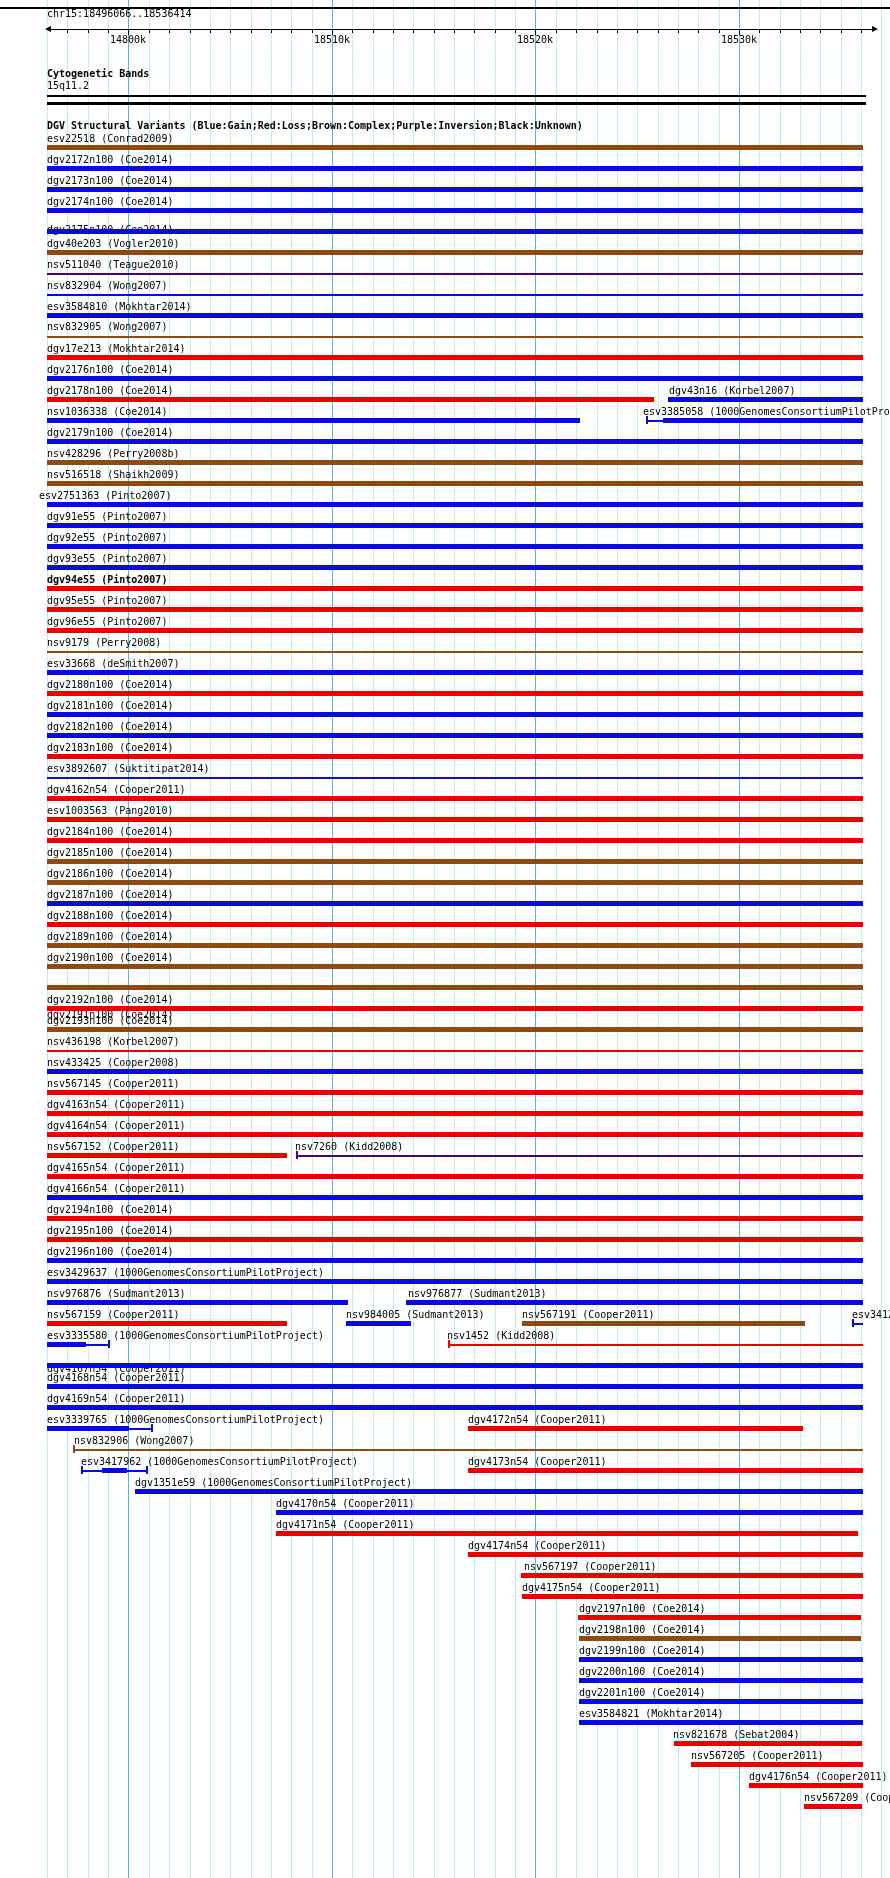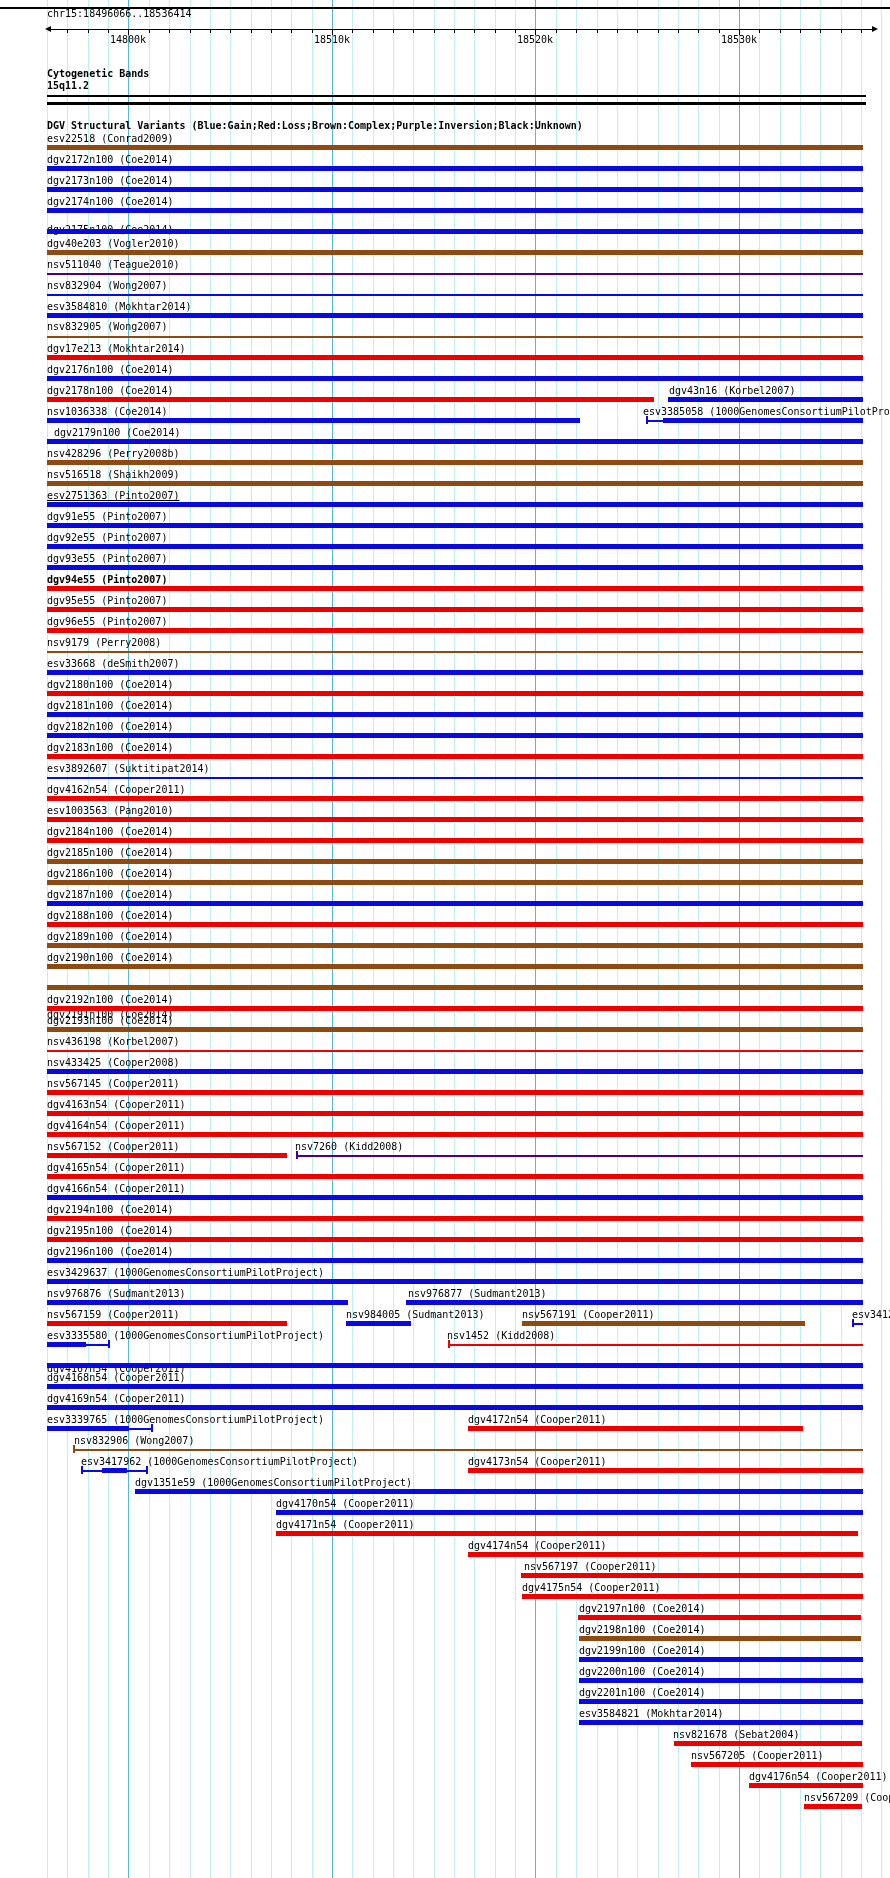--- a/index.html
+++ b/index.html
@@ -117,21 +117,21 @@
         <div class="abs" style="left: 840.7px; top: 29px; width: 1px; height: 4px; background: rgb(0, 0, 0);"></div>
         <div class="abs" style="left: 861px; top: 29px; width: 1px; height: 4px; background: rgb(0, 0, 0);"></div>
         <div class="lbl" style="left: 110px; top: 35px;">14800k</div>
         <div class="lbl" style="left: 314px; top: 35px;">18510k</div>
         <div class="lbl" style="left: 517px; top: 35px;">18520k</div>
         <div class="lbl" style="left: 721px; top: 35px;">18530k</div>
       </div>
   </div>
 
   <div class="lbl bold" style="left:47px;top:69px;">Cytogenetic Bands</div>
-  <div class="lbl" style="left:47px;top:81px;font-weight:bold;">15q11.2</div>
+  <div class="lbl" style="left:47px;top:81px;">15q11.2</div>
   <div class="hline" style="left:47px;top:95px;width:819px;height:2px;"></div>
   <div class="hline" style="left:47px;top:102px;width:819px;height:3px;"></div>
 
   <div class="lbl bold" style="left:47px;top:121px;">DGV Structural Variants (Blue:Gain;Red:Loss;Brown:Complex;Purple:Inversion;Black:Unknown)</div>
 
   <div id="rows-layer">
       <div class="abs" style="left: 0px; top: 0px;">
         <div class="lbl" style="left: 47px; top: 134px;">esv22518 (Conrad2009)</div>
         <div class="bar" style="left: 47px; top: 145px; width: 816px; height: 5px; background: rgb(143, 74, 18);"></div>
       </div>
@@ -187,33 +187,33 @@
       </div>
       <div class="abs" style="left: 0px; top: 0px;">
         <div class="lbl" style="left: 47px; top: 407px;">nsv1036338 (Coe2014)</div>
         <div class="bar" style="left: 47px; top: 418px; width: 533px; height: 5px; background: rgb(10, 10, 224);"></div>
         <div class="lbl" style="left: 643px; top: 407px;">esv3385058 (1000GenomesConsortiumPilotProject)</div>
         <div class="bar" style="left: 646px; top: 416px; width: 2px; height: 8px; background: rgb(10, 10, 224);"></div>
         <div class="bar" style="left: 646px; top: 420px; width: 17px; height: 2px; background: rgb(10, 10, 224);"></div>
         <div class="bar" style="left: 663px; top: 418px; width: 200px; height: 5px; background: rgb(10, 10, 224);"></div>
       </div>
       <div class="abs" style="left: 0px; top: 0px;">
-        <div class="lbl" style="left: 47px; top: 428px; padding-left: 7px;">dgv2179n100 (Coe2014)</div>
+        <div class="lbl" style="left: 47px; top: 428px;">dgv2179n100 (Coe2014)</div>
         <div class="bar" style="left: 47px; top: 439px; width: 816px; height: 5px; background: rgb(10, 10, 224);"></div>
       </div>
       <div class="abs" style="left: 0px; top: 0px;">
         <div class="lbl" style="left: 47px; top: 449px;">nsv428296 (Perry2008b)</div>
         <div class="bar" style="left: 47px; top: 460px; width: 816px; height: 5px; background: rgb(143, 74, 18);"></div>
       </div>
       <div class="abs" style="left: 0px; top: 0px;">
         <div class="lbl" style="left: 47px; top: 470px;">nsv516518 (Shaikh2009)</div>
         <div class="bar" style="left: 47px; top: 481px; width: 816px; height: 5px; background: rgb(143, 74, 18);"></div>
       </div>
       <div class="abs" style="left: 0px; top: 0px;">
-        <div class="lbl" style="left: 47px; top: 491px; text-decoration: underline;">esv2751363 (Pinto2007)</div>
+        <div class="lbl" style="left: 39px; top: 491px;">esv2751363 (Pinto2007)</div>
         <div class="bar" style="left: 47px; top: 502px; width: 816px; height: 5px; background: rgb(10, 10, 224);"></div>
       </div>
       <div class="abs" style="left: 0px; top: 0px;">
         <div class="lbl" style="left: 47px; top: 512px;">dgv91e55 (Pinto2007)</div>
         <div class="bar" style="left: 47px; top: 523px; width: 816px; height: 5px; background: rgb(10, 10, 224);"></div>
       </div>
       <div class="abs" style="left: 0px; top: 0px;">
         <div class="lbl" style="left: 47px; top: 533px;">dgv92e55 (Pinto2007)</div>
         <div class="bar" style="left: 47px; top: 544px; width: 816px; height: 5px; background: rgb(10, 10, 224);"></div>
       </div>

